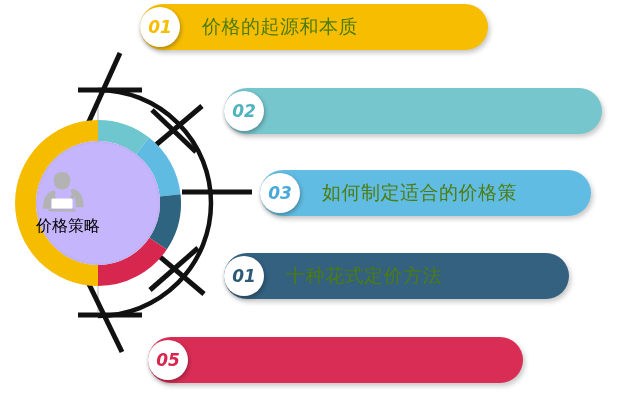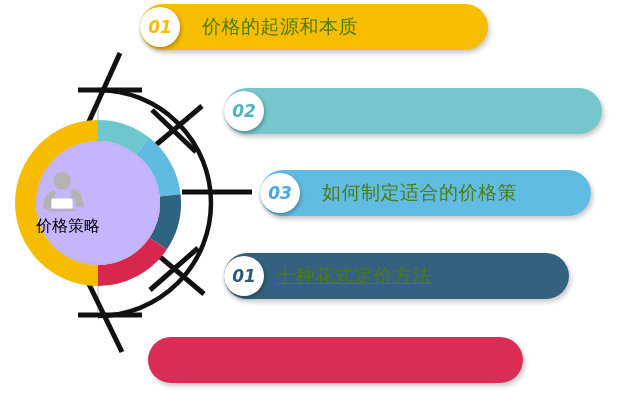--- a/index.html
+++ b/index.html
@@ -153,20 +153,21 @@
         <div class="badge" style="color: rgb(79, 179, 192);">02</div>
       </div>
       <div class="row" style="left: 260px; top: 170px; width: 331px;">
         <div class="pill" style="width: 331px; background: rgb(97, 188, 227);"></div>
         <div class="badge" style="color: rgb(74, 169, 218);">03</div>
         <div class="pill-text" style="left: 62px; font-family: Liberation Serif, serif;">如何制定适合的价格策</div>
       </div>
       <div class="row" style="left: 224px; top: 253px; width: 345px;">
         <div class="pill" style="width: 345px; background: rgb(51, 97, 127);"></div>
         <div class="badge" style="color: rgb(44, 90, 120);">01</div>
-        <div class="pill-text" style="left: 52px; text-decoration: underline;">十种花式定价方法</div>
+        <div class="pill-text" style="left: 62px;">十种花式定价方法</div>
       </div>
       <div class="row" style="left: 148px; top: 337px; width: 375px;">
         <div class="pill" style="width: 375px; background: rgb(218, 45, 85);"></div>
+        <div class="badge" style="color: rgb(216, 39, 79);">05</div>
       </div>
     </div>
 
 </div>
 
 </body></html>

